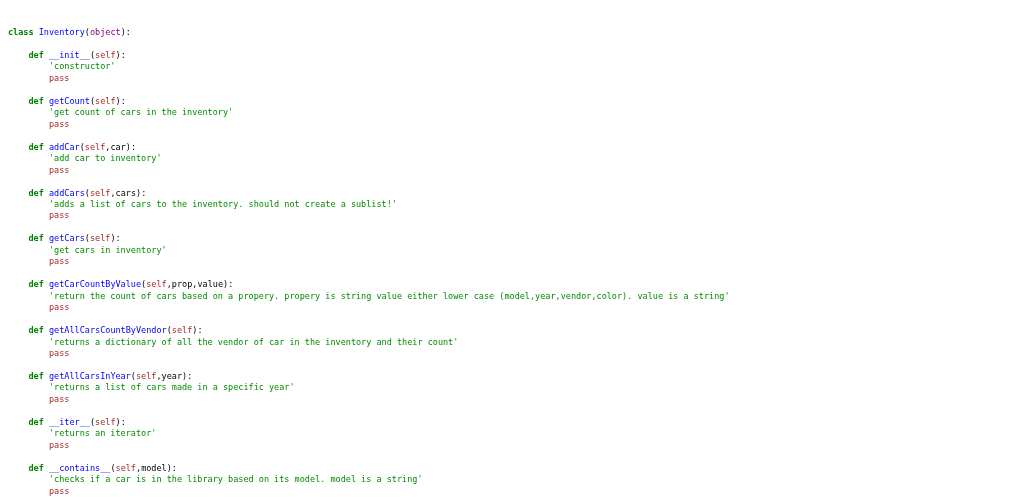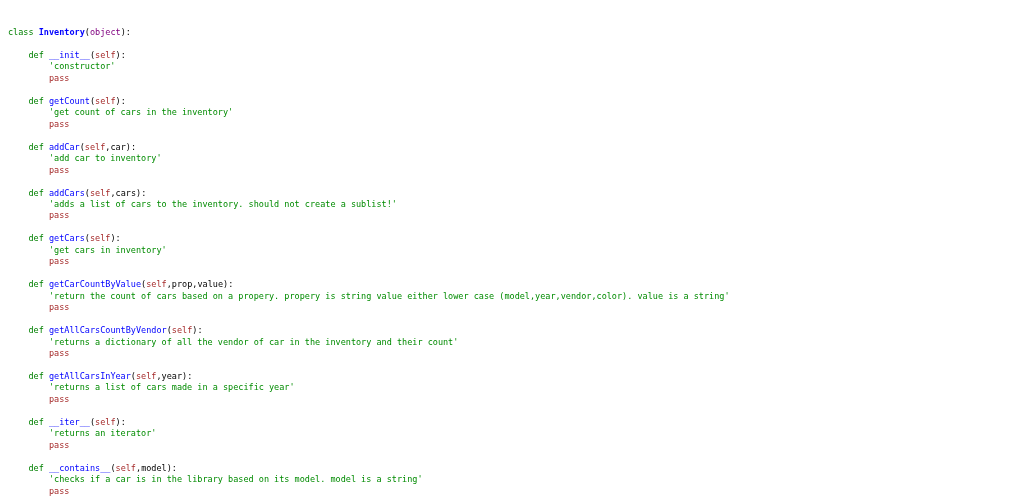--- a/index.html
+++ b/index.html
@@ -1,17 +1,17 @@
 <!DOCTYPE html>
 <html><head>
 <meta charset="utf-8">
 <style>
 body{margin:0;padding:4px 8px;background:#fff;font-family:Menlo,Consolas,monospace;font-size:8.5px;line-height:1.35;white-space:pre;color:#000}
-.kw{color:#008000;font-weight:normal}
-.cls{color:#0000ff;font-weight:bold}
+.kw{color:#008000;font-weight:bold}
+.cls{color:#0000ff;font-weight:normal}
 .bi{color:#800080}
 .fn{color:#0000ff}
 .pr{color:#a52a2a}
 .str{color:#008b00}
 .pk{color:#a52a2a}
 </style>
 </head>
 <body>
 
 <div id="code-root"><div><span class="kw">class</span><span> </span><span class="cls">Inventory</span><span>(</span><span class="bi">object</span><span>):</span></div><div>&nbsp;</div><div>    <span class="kw">def</span><span> </span><span class="fn">__init__</span><span>(</span><span class="pr">self</span><span>):</span></div><div>        <span class="str">'constructor'</span></div><div>        <span class="pk">pass</span></div><div>&nbsp;</div><div>    <span class="kw">def</span><span> </span><span class="fn">getCount</span><span>(</span><span class="pr">self</span><span>):</span></div><div>        <span class="str">'get count of cars in the inventory'</span></div><div>        <span class="pk">pass</span></div><div>&nbsp;</div><div>    <span class="kw">def</span><span> </span><span class="fn">addCar</span><span>(</span><span class="pr">self</span><span>,</span><span>car</span><span>):</span></div><div>        <span class="str">'add car to inventory'</span></div><div>        <span class="pk">pass</span></div><div>&nbsp;</div><div>    <span class="kw">def</span><span> </span><span class="fn">addCars</span><span>(</span><span class="pr">self</span><span>,</span><span>cars</span><span>):</span></div><div>        <span class="str">'adds a list of cars to the inventory. should not create a sublist!'</span></div><div>        <span class="pk">pass</span></div><div>&nbsp;</div><div>    <span class="kw">def</span><span> </span><span class="fn">getCars</span><span>(</span><span class="pr">self</span><span>):</span></div><div>        <span class="str">'get cars in inventory'</span></div><div>        <span class="pk">pass</span></div><div>&nbsp;</div><div>    <span class="kw">def</span><span> </span><span class="fn">getCarCountByValue</span><span>(</span><span class="pr">self</span><span>,</span><span>prop</span><span>,</span><span>value</span><span>):</span></div><div>        <span class="str">'return the count of cars based on a propery. propery is string value either lower case (model,year,vendor,color). value is a string'</span></div><div>        <span class="pk">pass</span></div><div>&nbsp;</div><div>    <span class="kw">def</span><span> </span><span class="fn">getAllCarsCountByVendor</span><span>(</span><span class="pr">self</span><span>):</span></div><div>        <span class="str">'returns a dictionary of all the vendor of car in the inventory and their count'</span></div><div>        <span class="pk">pass</span></div><div>&nbsp;</div><div>    <span class="kw">def</span><span> </span><span class="fn">getAllCarsInYear</span><span>(</span><span class="pr">self</span><span>,</span><span>year</span><span>):</span></div><div>        <span class="str">'returns a list of cars made in a specific year'</span></div><div>        <span class="pk">pass</span></div><div>&nbsp;</div><div>    <span class="kw">def</span><span> </span><span class="fn">__iter__</span><span>(</span><span class="pr">self</span><span>):</span></div><div>        <span class="str">'returns an iterator'</span></div><div>        <span class="pk">pass</span></div><div>&nbsp;</div><div>    <span class="kw">def</span><span> </span><span class="fn">__contains__</span><span>(</span><span class="pr">self</span><span>,</span><span>model</span><span>):</span></div><div>        <span class="str">'checks if a car is in the library based on its model. model is a string'</span></div><div>        <span class="pk">pass</span></div><div>&nbsp;</div></div>

